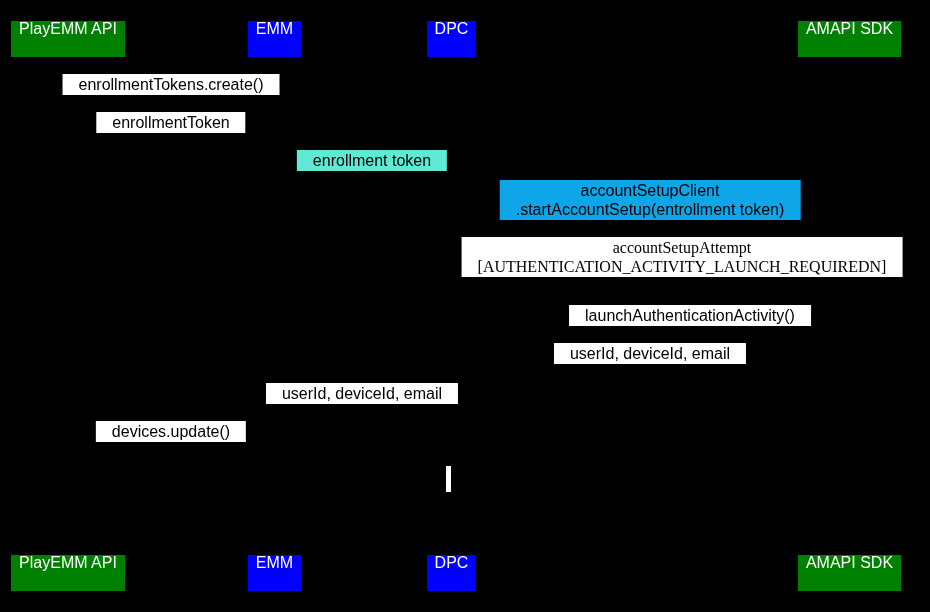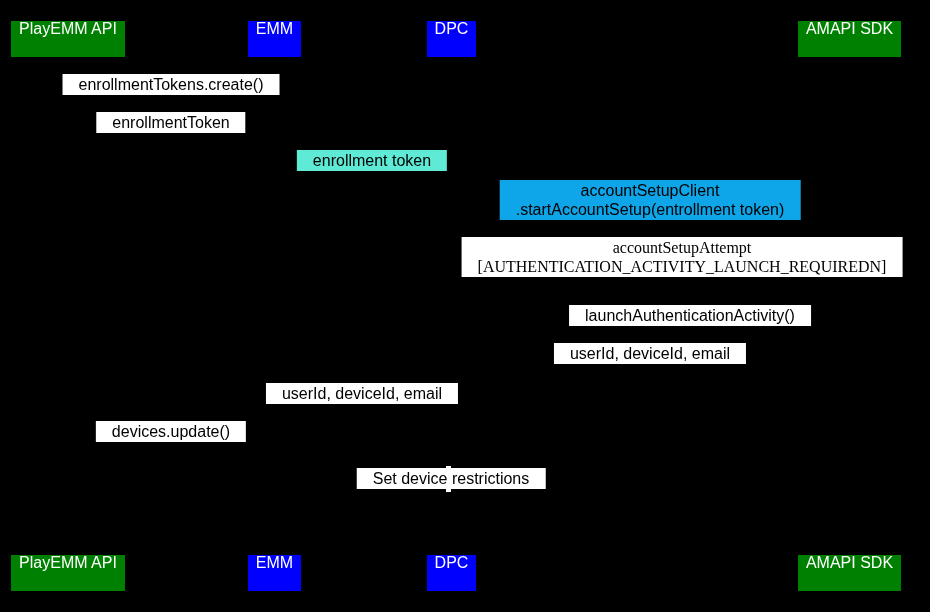--- a/index.html
+++ b/index.html
@@ -98,16 +98,13 @@
     </div>
     <div class="message" style="left: 650px; top: 343px; background: rgb(255, 255, 255); color: rgb(0, 0, 0);">
       <div>userId, deviceId, email</div>
     </div>
     <div class="message" style="left: 362px; top: 383px; background: rgb(255, 255, 255); color: rgb(0, 0, 0);">
       <div>userId, deviceId, email</div>
     </div>
     <div class="message" style="left: 171px; top: 421px; background: rgb(255, 255, 255); color: rgb(0, 0, 0); text-align: center;">
       <div>devices.update()</div>
     </div>
-    <div class="message" style="left: 451px; top: 468px; background: rgb(255, 255, 255); color: rgb(0, 0, 0);">
-      <div>Set device restrictions</div>
-    </div>
   </div>
 
 </body></html>

